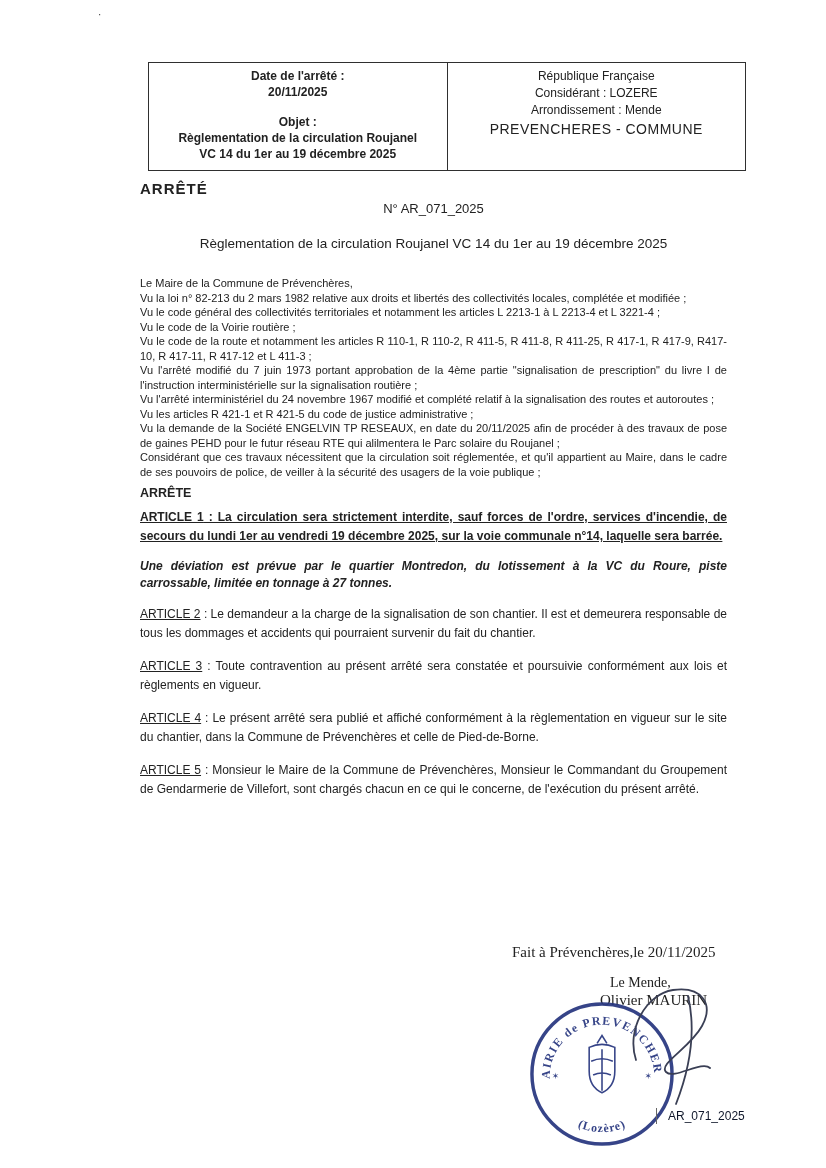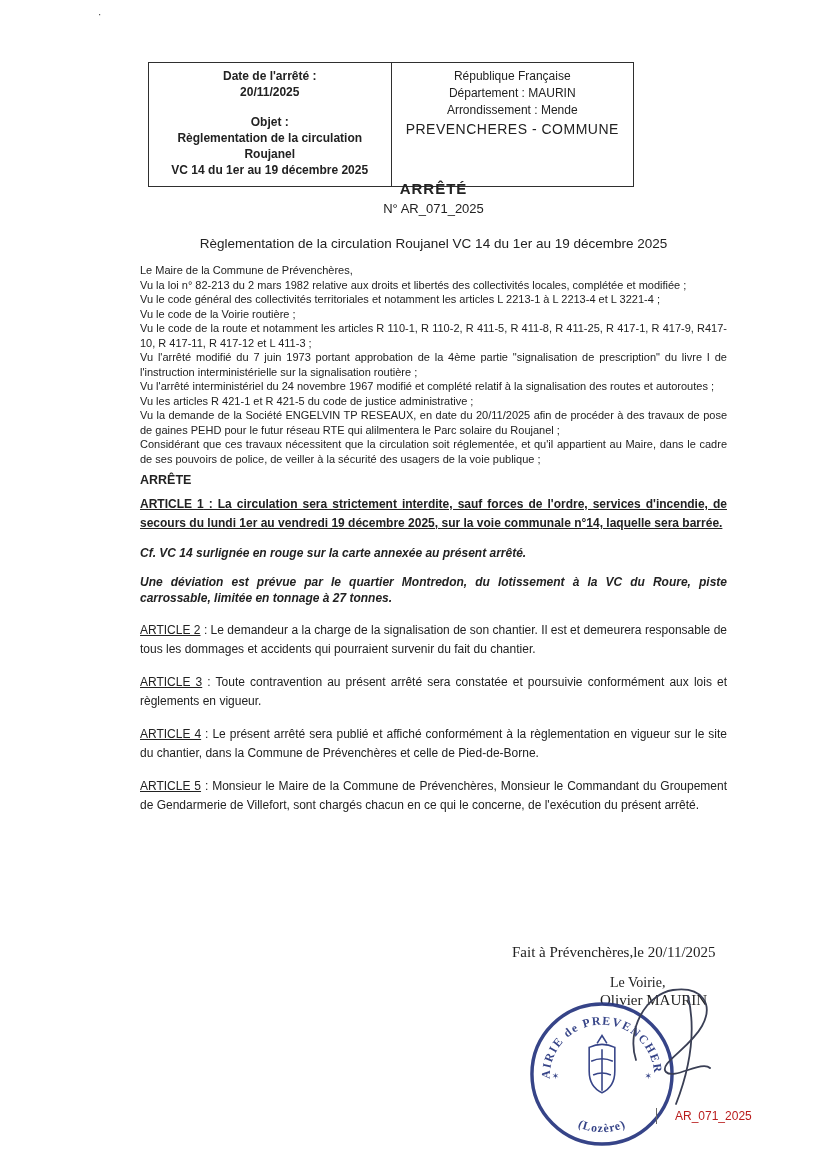--- a/index.html
+++ b/index.html
@@ -11,60 +11,60 @@
     color:#222;
     overflow:hidden;
     margin:0 auto;
     box-sizing:border-box;
   }
   .artifact{position:absolute;left:98px;top:9px;font-size:10px;color:#333;}
 
   
   .hdr-table{
     position:absolute;left:148px;top:62px;
-    width:486px;border-collapse:collapse;table-layout:fixed;
+    width:598px;border-collapse:collapse;table-layout:fixed;
   }
   .hdr-table td{
     border:1px solid #2f2f2f;
     vertical-align:top;
     padding:5px 6px 8px 6px;
     text-align:center;
   }
   .hdr-left div{font-weight:bold;font-size:12px;line-height:16px;}
   .hdr-left .objet-label{margin-top:14px;}
   .hdr-right div{font-size:12px;line-height:17px;text-align:center;}
   .hdr-right .commune{font-size:14px;letter-spacing:.5px;margin-top:2px;}
 
   .content{position:absolute;left:140px;top:180px;width:587px;}
-  .t-main{text-align:center;font-weight:bold;font-size:15px;letter-spacing:1px;margin:0 0 4px 0;}
+  .t-main{font-weight:bold;font-size:15px;letter-spacing:1px;margin:0 0 4px 0;}
   .t-num{text-align:center;font-size:13px;margin:0 0 0 0;}
   .t-subject{text-align:center;font-size:13.5px;margin:20px 0 0 0;}
 
-  .preamble{margin-top:12px;}
+  .preamble{margin-top:25px;}
   .preamble p{margin:0;font-size:11px;line-height:14.5px;text-align:justify;}
 
   .arrete-head{text-align:left;font-weight:bold;font-size:12.5px;margin:7px 0 0 0;}
 
   .article{margin:14px 0 0 0;font-size:12px;line-height:19px;text-align:justify;}
   .article .lbl{text-decoration:underline;}
   .article.first{font-weight:bold;margin-top:8px;text-decoration:underline;}
   .note{margin:12px 0 0 0;font-size:12px;line-height:16.5px;font-weight:bold;font-style:italic;text-align:justify;}
 
   .sig-place{position:absolute;left:512px;top:944px;font-family:"Liberation Serif", serif;font-size:15px;}
   .sig-role{position:absolute;left:610px;top:975px;font-family:"Liberation Serif", serif;font-size:14px;}
   .sig-name{position:absolute;left:600px;top:992px;font-family:"Liberation Serif", serif;font-size:15px;}
 
   .stamp{position:absolute;left:528px;top:1000px;width:148px;height:148px;opacity:.92;}
   .signature-svg{position:absolute;left:618px;top:982px;width:115px;height:130px;}
 
   .footer-ref{
     position:absolute;left:656px;top:1108px;
-    font-size:12px;color:#b91c1c;
+    font-size:12px;color:#0f172a;
     border-left:1px solid #666;
-    padding-left:18px;line-height:16px;
+    padding-left:11px;line-height:16px;
   }
 </style>
 </head>
 <body>
 
 <div class="page">
 
   <div class="artifact">·</div>
 
   <table class="hdr-table">
@@ -72,21 +72,21 @@
         <tr>
       <td class="hdr-left">
         <div>Date de l'arrêté :</div>
         <div>20/11/2025</div>
         <div class="objet-label">Objet :</div>
         <div>Règlementation de la circulation Roujanel</div>
         <div>VC 14 du 1er au 19 décembre 2025</div>
       </td>
       <td class="hdr-right">
         <div>République Française</div>
-        <div>Département : MAURIN</div>
+        <div>Considérant : LOZERE</div>
         <div>Arrondissement : Mende</div>
         <div class="commune">PREVENCHERES - COMMUNE</div>
       </td>
     </tr>
   </tbody>
     </table>
 
   <div class="content">
     <p class="t-main">ARRÊTÉ</p>
     <p class="t-num">N° AR_071_2025</p>
@@ -102,34 +102,33 @@
       <p>Vu l'arrêté interministériel du 24 novembre 1967 modifié et complété relatif à la signalisation des routes et autoroutes ;</p>
       <p>Vu les articles R 421-1 et R 421-5 du code de justice administrative ;</p>
       <p>Vu la demande de la Société ENGELVIN TP RESEAUX, en date du 20/11/2025 afin de procéder à des travaux de pose de gaines PEHD pour le futur réseau RTE qui alilmentera le Parc solaire du Roujanel ;</p>
       <p>Considérant que ces travaux nécessitent que la circulation soit réglementée, et qu'il appartient au Maire, dans le cadre de ses pouvoirs de police, de veiller à la sécurité des usagers de la voie publique ;</p>
     </div>
 
     <p class="arrete-head">ARRÊTE</p>
 
     <p class="article first"><span class="lbl">ARTICLE 1</span><span> : La circulation sera strictement interdite, sauf forces de l'ordre, services d'incendie, de secours du lundi 1er au vendredi 19 décembre 2025, sur la voie communale n°14, laquelle sera barrée.</span></p>
 
-    <p class="note">Cf. VC 14 surlignée en rouge sur la carte annexée au présent arrêté.</p>
     <p class="note">Une déviation est prévue par le quartier Montredon, du lotissement à la VC du Roure, piste carrossable, limitée en tonnage à 27 tonnes.</p>
 
     <p class="article"><span class="lbl">ARTICLE 2</span><span> : Le demandeur a la charge de la signalisation de son chantier. Il est et demeurera responsable de tous les dommages et accidents qui pourraient survenir du fait du chantier.</span></p>
 
     <p class="article"><span class="lbl">ARTICLE 3</span><span> : Toute contravention au présent arrêté sera constatée et poursuivie conformément aux lois et règlements en vigueur.</span></p>
 
     <p class="article"><span class="lbl">ARTICLE 4</span><span> : Le présent arrêté sera publié et affiché conformément à la règlementation en vigueur sur le site du chantier, dans la Commune de Prévenchères et celle de Pied-de-Borne.</span></p>
 
     <p class="article"><span class="lbl">ARTICLE 5</span><span> : Monsieur le Maire de la Commune de Prévenchères, Monsieur le Commandant du Groupement de Gendarmerie de Villefort, sont chargés chacun en ce qui le concerne, de l'exécution du présent arrêté.</span></p>
   </div>
 
   <div class="sig-place">Fait à Prévenchères,le 20/11/2025</div>
-  <div class="sig-role">Le Voirie,</div>
+  <div class="sig-role">Le Mende,</div>
   <div class="sig-name">Olivier MAURIN</div>
 
   <svg class="stamp" viewBox="0 0 150 150">
     <defs>
       <path id="stamp-arc-top" d="M 22,78 A 53,53 0 0 1 128,78"></path>
       <path id="stamp-arc-bottom" d="M 16,75 A 59,59 0 0 0 134,75"></path>
     </defs>
     <circle cx="75" cy="75" r="71" fill="none" stroke-width="3.5" stroke="#26357e"></circle>
     <text font-size="12" font-family="Liberation Serif, serif" font-weight="bold" letter-spacing="1.5" fill="#26357e">
       <textPath href="#stamp-arc-top" startOffset="50%" text-anchor="middle">MAIRIE de PREVENCHERES</textPath>

